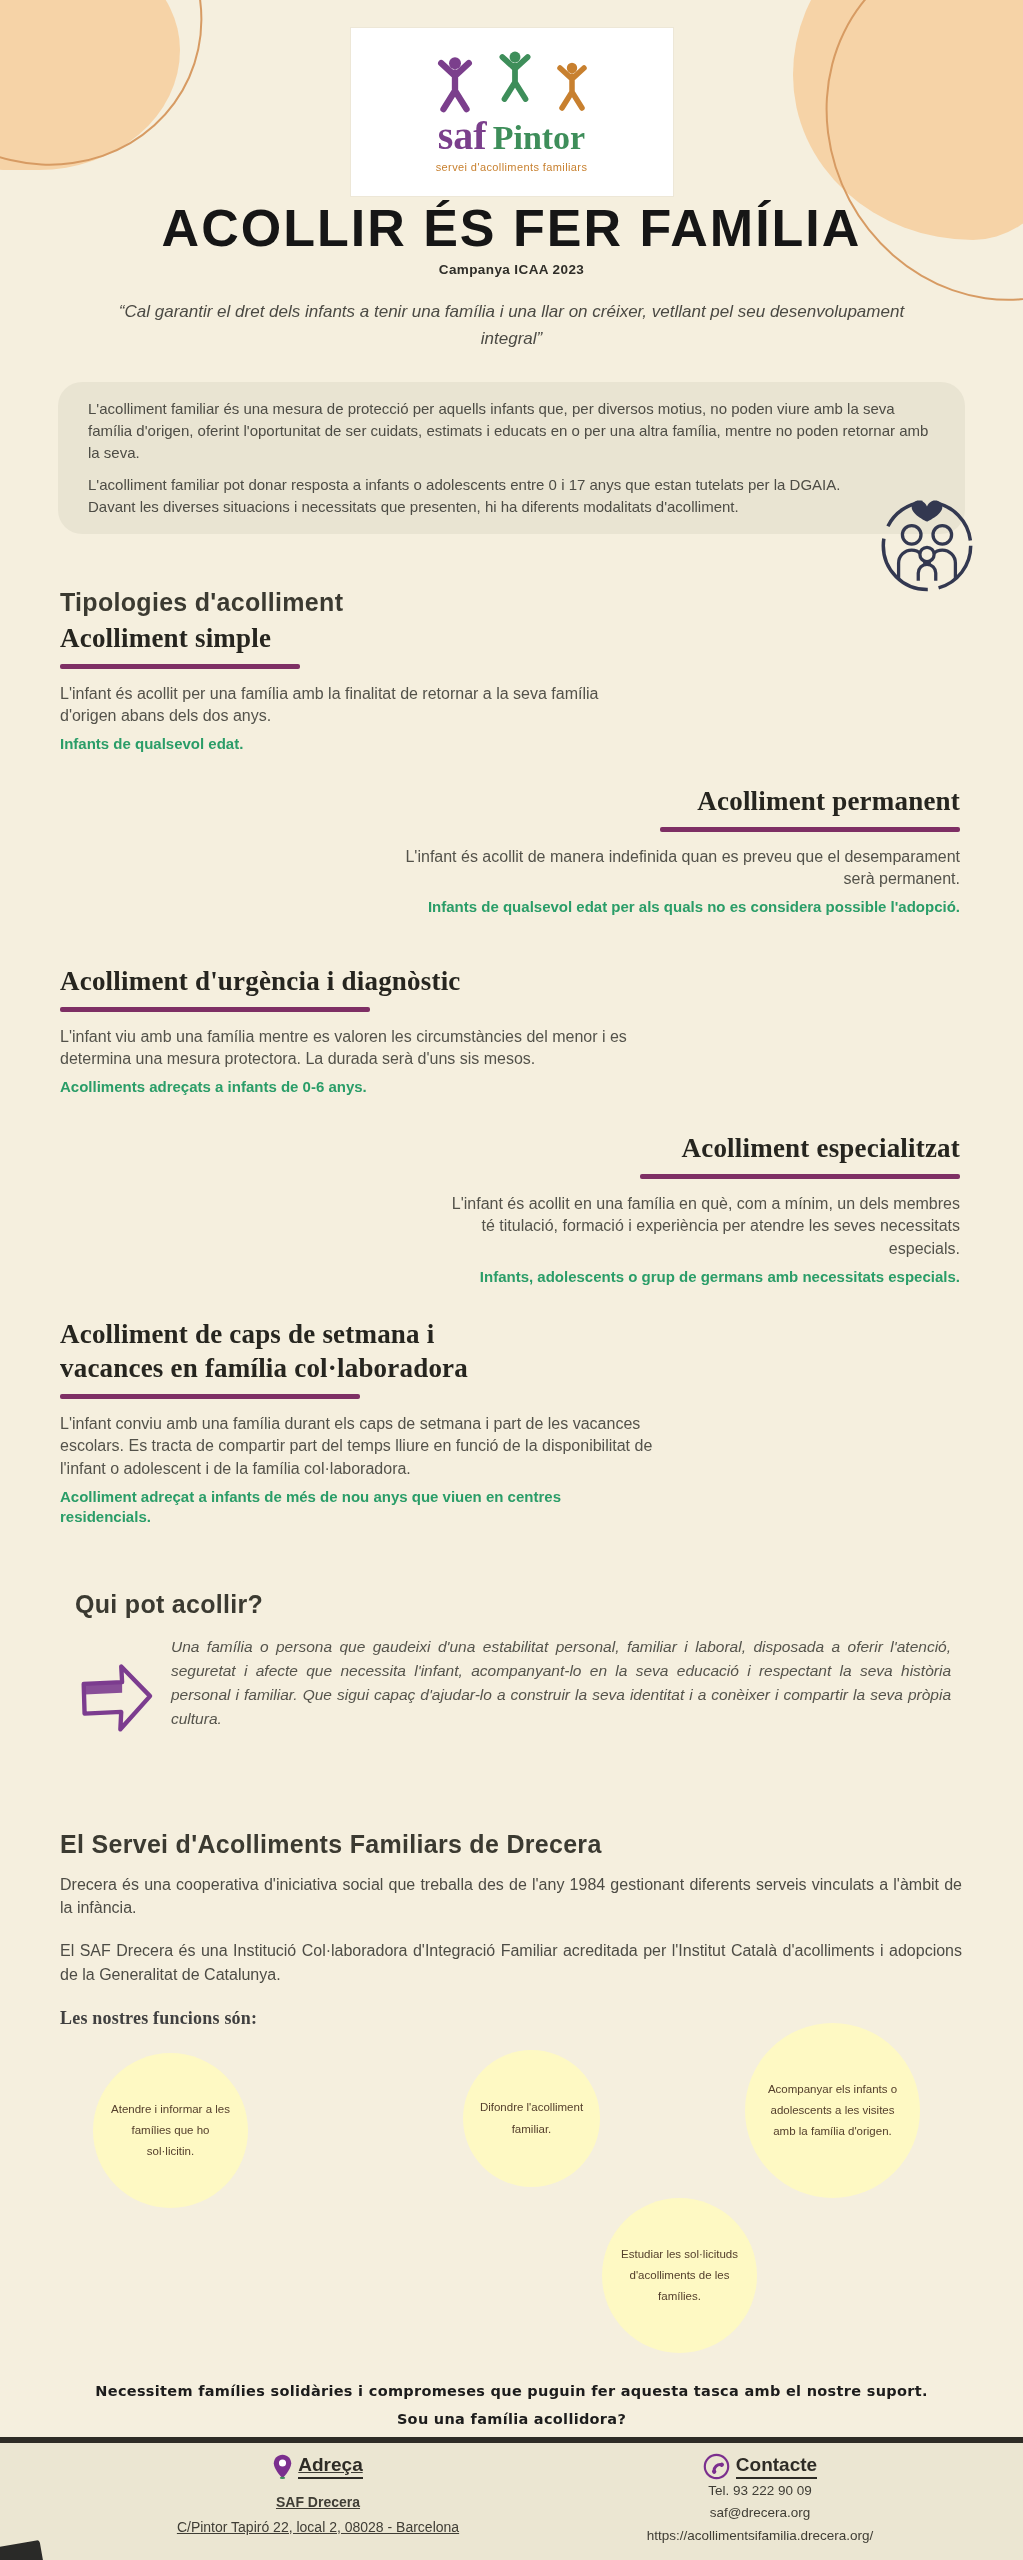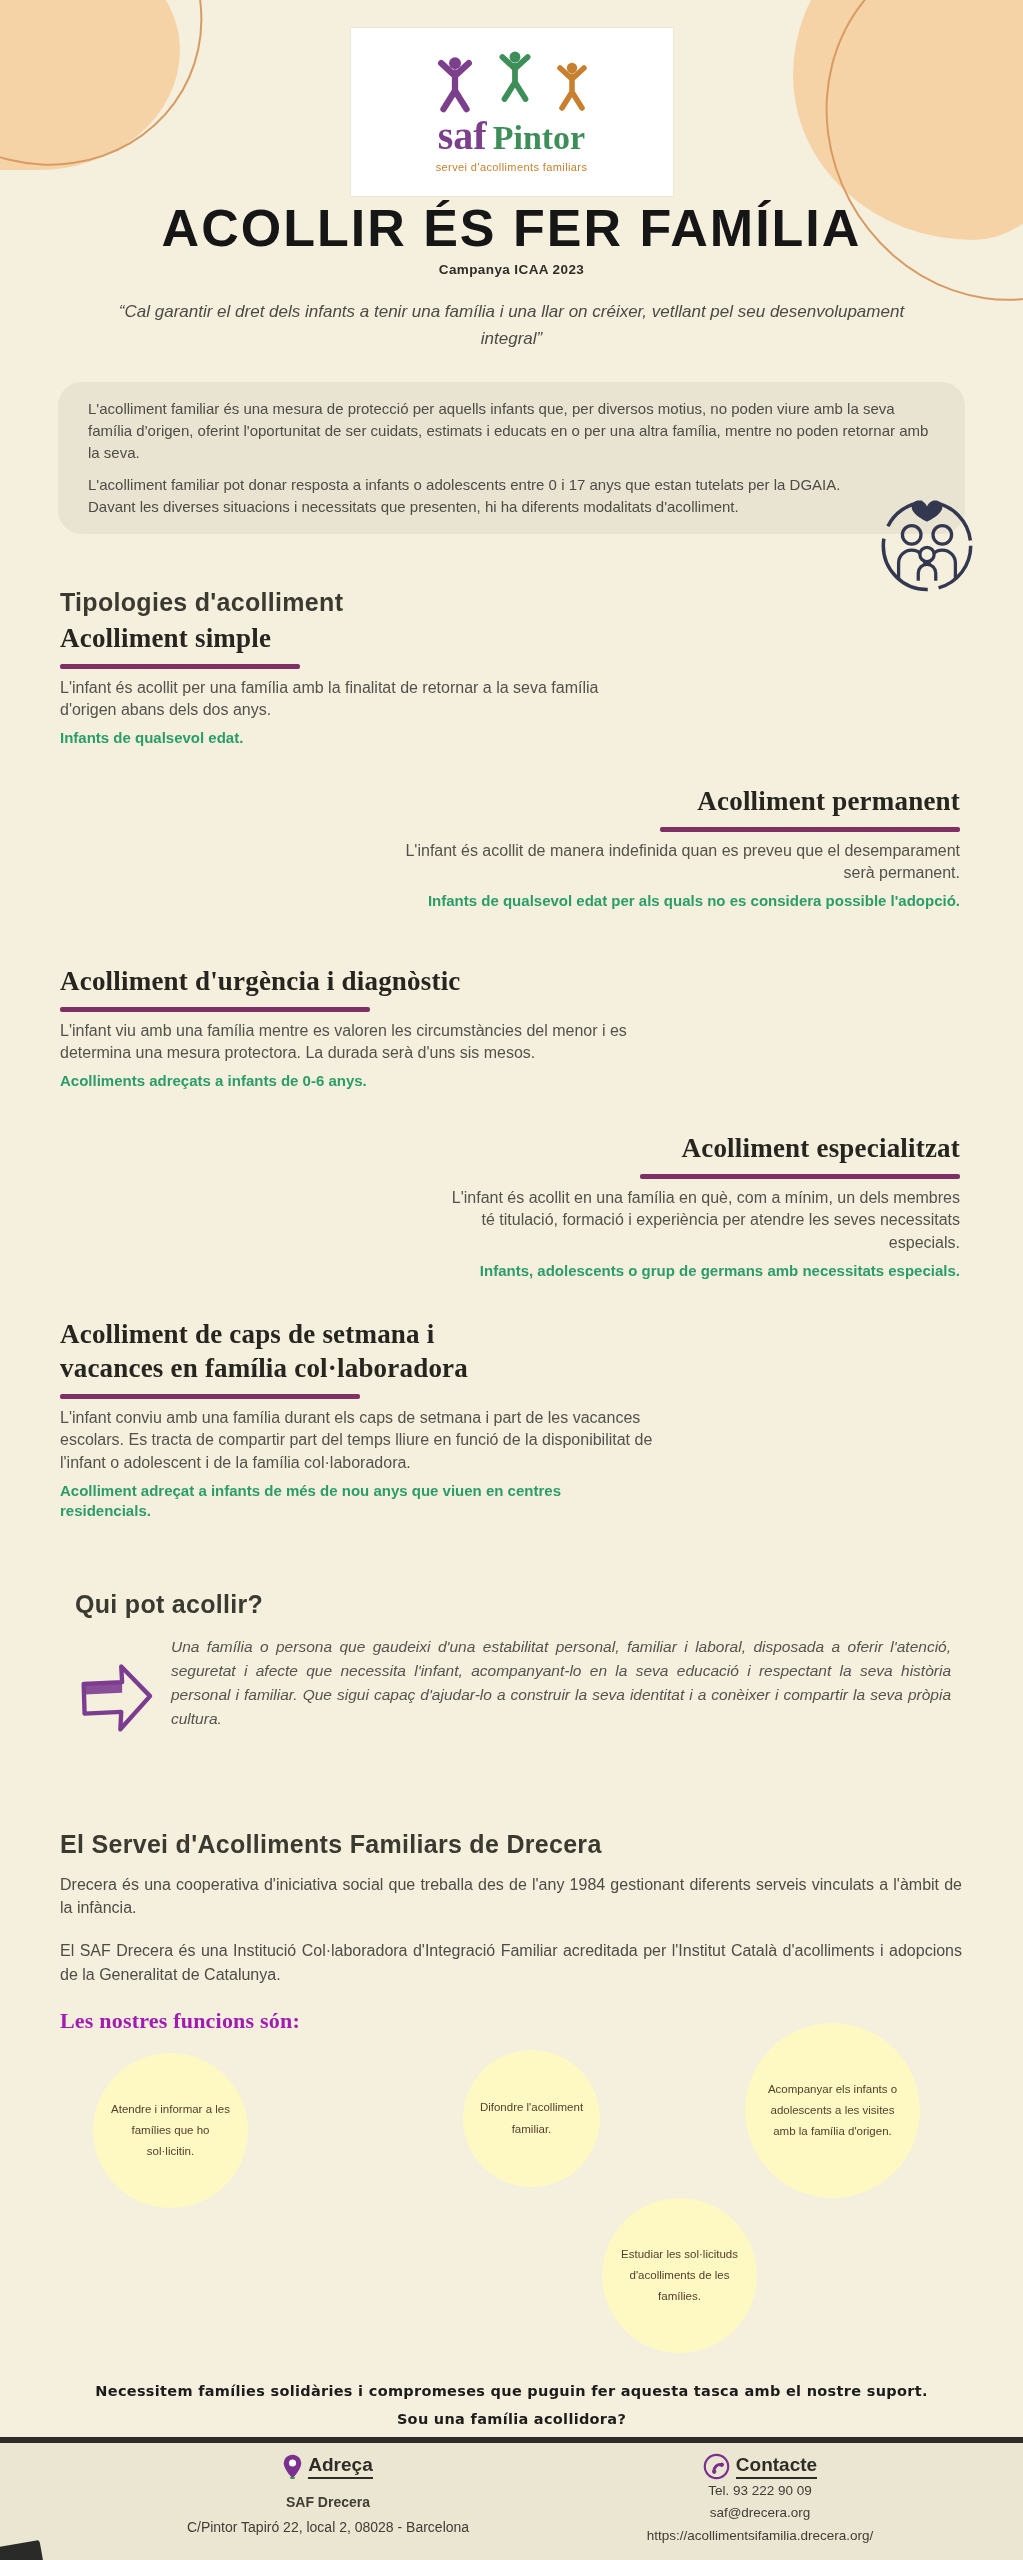--- a/index.html
+++ b/index.html
@@ -57,41 +57,41 @@
   .tip-heading{position:absolute;left:60px;top:588px;}
   .typ{position:absolute;}
   .typ-left{left:60px;text-align:left;}
   .typ-right{right:63px;text-align:right;}
   .typ-title{
     font-family:"Liberation Serif","DejaVu Serif",serif;
     font-size:27px;font-weight:700;color:#26251F;line-height:1.25;letter-spacing:.2px;
   }
   .typ-underline{height:5px;background:#7E2F64;border-radius:2px;margin-top:8px;}
   .typ-right .typ-underline{margin-left:auto;}
-  .typ-body{margin-top:8px;font-size:16px;line-height:1.42;color:#53524A;}
+  .typ-body{margin-top:14px;font-size:16px;line-height:1.42;color:#53524A;}
   .typ-note{margin-top:6px;font-size:15px;line-height:1.35;font-weight:700;color:#2A9D68;}
   .typ-simple{top:622px;width:570px;}
   .typ-permanent{top:785px;width:560px;}
   .typ-urgencia{top:965px;width:600px;}
   .typ-especialitzat{top:1132px;width:520px;}
   .typ-caps{top:1318px;width:640px;}
   .ul-240{width:240px;} .ul-300{width:300px;} .ul-310{width:310px;} .ul-320{width:320px;}
   
   .sec-who{position:absolute;left:75px;top:1590px;width:880px;}
   .who-row{display:flex;margin-top:16px;}
   .arrow-icon{width:82px;height:96px;flex:0 0 82px;margin-top:14px;}
   .who-body{margin-left:14px;width:780px;font-style:italic;font-size:15.5px;line-height:1.55;color:#55544C;text-align:justify;}
   
   .sec-service{position:absolute;left:60px;top:1830px;width:902px;}
   .sec-service p{margin:0;font-size:16px;line-height:1.45;color:#4D4C45;text-align:justify;}
   .sec-service .p1{margin-top:14px;}
   .sec-service .p2{margin-top:20px;}
   .functions-heading{
     margin-top:22px;font-family:"Liberation Serif","DejaVu Serif",serif;
-    font-size:22px;font-weight:700;color:#a21caf;letter-spacing:.2px;
+    font-size:18px;font-weight:700;color:#404040;letter-spacing:.2px;
   }
   
   .fcircle{
     position:absolute;border-radius:50%;background:#fef9c3;
     display:flex;align-items:center;justify-content:center;text-align:center;
     color:#55402D;font-size:11.5px;line-height:1.85;padding:0;
   }
   .fcircle span{display:block;width:82%;}
   .c1{left:93px;top:2053px;width:155px;height:155px;}
   .c2{left:252px;top:2142px;width:205px;height:205px;font-size:12px;}
@@ -100,21 +100,21 @@
   .c5{left:602px;top:2198px;width:155px;height:155px;}
   
   .cta{position:absolute;left:50%;top:2378px;transform:translateX(-50%);width:940px;text-align:center;
        font-family:"DejaVu Sans", sans-serif;font-weight:700;font-size:14.5px;color:#1c1c1c;letter-spacing:.3px;line-height:1.9;}
   
   .footer{
     position:absolute;left:0;top:2437px;width:1023px;height:123px;
     background:#EBE6D2;border-top:6px solid #2E2C26;box-sizing:border-box;
   }
   .fcol{position:absolute;top:10px;text-align:center;color:#3F3D35;}
-  .fcol-left{left:28px;width:600px;}
+  .fcol-left{left:18px;width:600px;text-decoration:underline;}
   .fcol-right{left:545px;width:430px;}
   .fhead-row{display:flex;align-items:center;justify-content:center;gap:6px;}
   .fhead{font-weight:700;font-size:19px;color:#2E2C26;border-bottom:2px solid #2E2C26;padding-bottom:1px;}
   .fline{font-size:14px;line-height:1.75;}
   .fcol-left .fline1{margin-top:10px;font-weight:600;}
   .fcol-right .fline{line-height:1.65;font-size:13.5px;}
   .corner-mark{position:absolute;left:-8px;bottom:-10px;width:50px;height:26px;background:#2A2A28;transform:rotate(-10deg);border-radius:3px;}
 </style>
 </head>
 <body>

